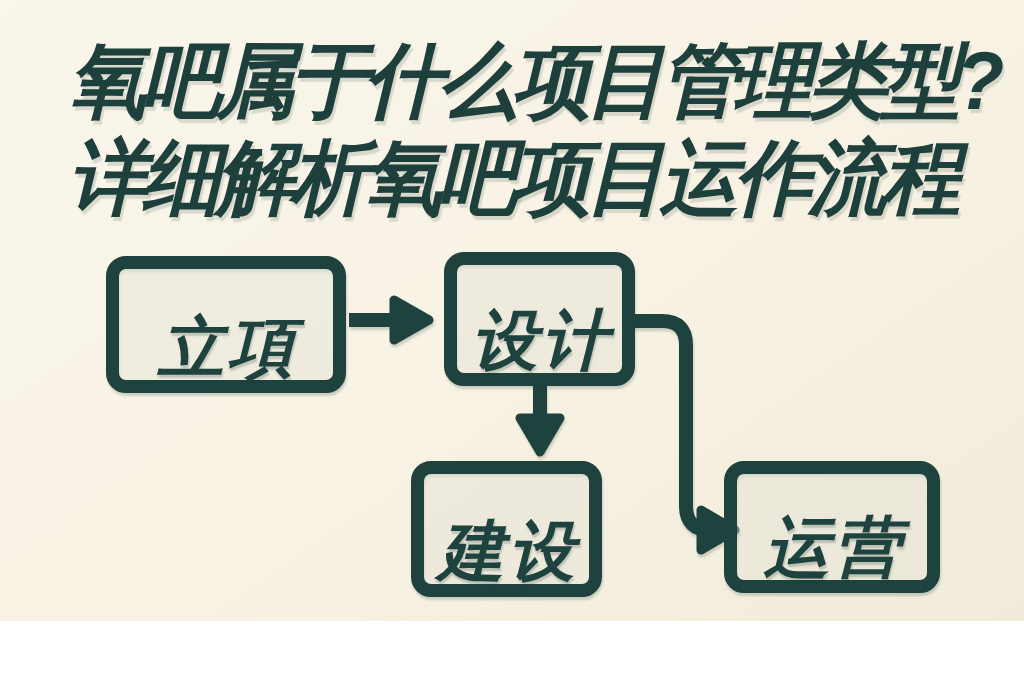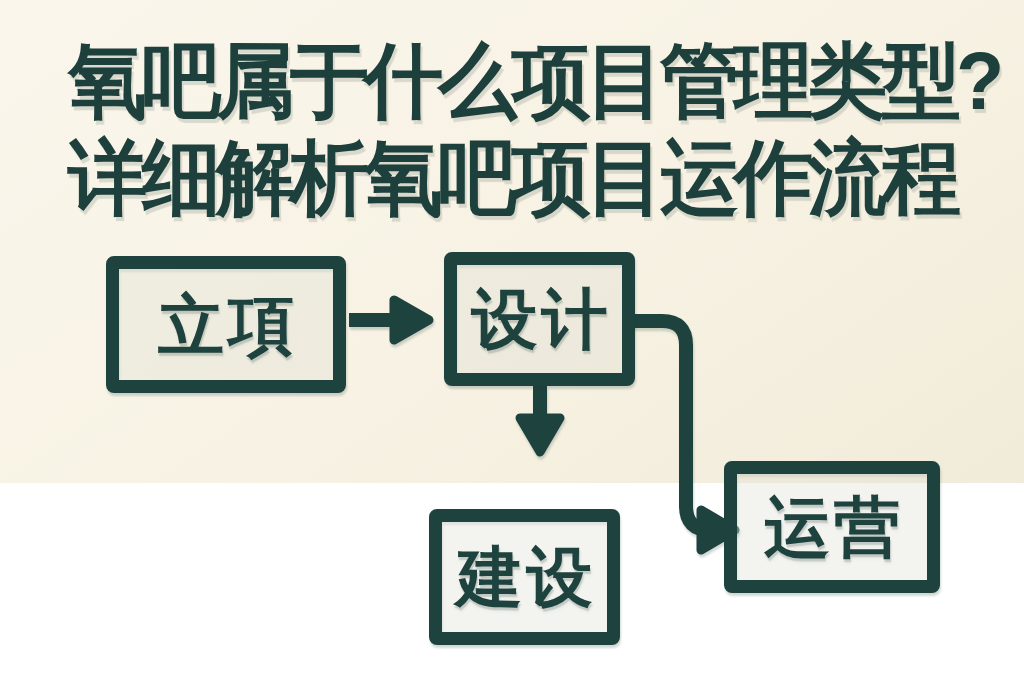--- a/index.html
+++ b/index.html
@@ -6,22 +6,23 @@
     margin: 0;
     padding: 0;
     width: 1024px;
     height: 683px;
     overflow: hidden;
     font-family: "Liberation Sans", sans-serif;
   }
   #canvas {
     position: relative;
     width: 1024px;
-    height: 483px;
+    height: 621px;
     background: linear-gradient(145deg, #faf6ec 0%, #f7f2e3 55%, #f1ebd9 100%);
+    font-style: italic;
   }
   
   .title-block {
     position: absolute;
     left: 68px;
     top: 30px;
     color: #1d403c;
   }
   .title-line {
     font-size: 79px;
@@ -31,40 +32,40 @@
     white-space: nowrap;
     text-shadow: 2px 4px 1px rgba(27, 50, 45, 0.14);
     transform: scaleY(1.04);
     transform-origin: left top;
   }
   
   .flow-node {
     position: absolute;
     box-sizing: border-box;
     border: 13px solid #1e423d;
-    border-radius: 8px;
+    border-radius: 20px;
     background: rgba(250, 246, 235, 0.35);
     display: flex;
-    align-items: center;
+    align-items: flex-end;
     justify-content: center;
     filter: drop-shadow(1px 3px 1px rgba(30, 60, 54, 0.20));
   }
   .flow-node .node-label {
     font-size: 66px;
     font-weight: 900;
     color: #1e423d;
     letter-spacing: 4px;
     margin-left: 4px; 
     line-height: 1;
     text-shadow: 1px 3px 1px rgba(27, 50, 45, 0.14);
     white-space: nowrap;
   }
   #node-lixiang  { left: 106px; top: 256px; width: 240px; height: 137px; }
   #node-sheji    { left: 444px; top: 252px; width: 191px; height: 134px; }
-  #node-jianshe  { left: 429px; top: 461px; width: 191px; height: 136px; margin-top: 48px; }
+  #node-jianshe  { left: 411px; top: 461px; width: 191px; height: 136px; }
   #node-yunying  { left: 724px; top: 461px; width: 216px; height: 132px; }
   
   #arrow-layer {
     position: absolute;
     left: 0; top: 0;
     width: 1024px;
     height: 683px;
     pointer-events: none;
     filter: drop-shadow(1px 3px 1px rgba(30, 60, 54, 0.20));
   }

